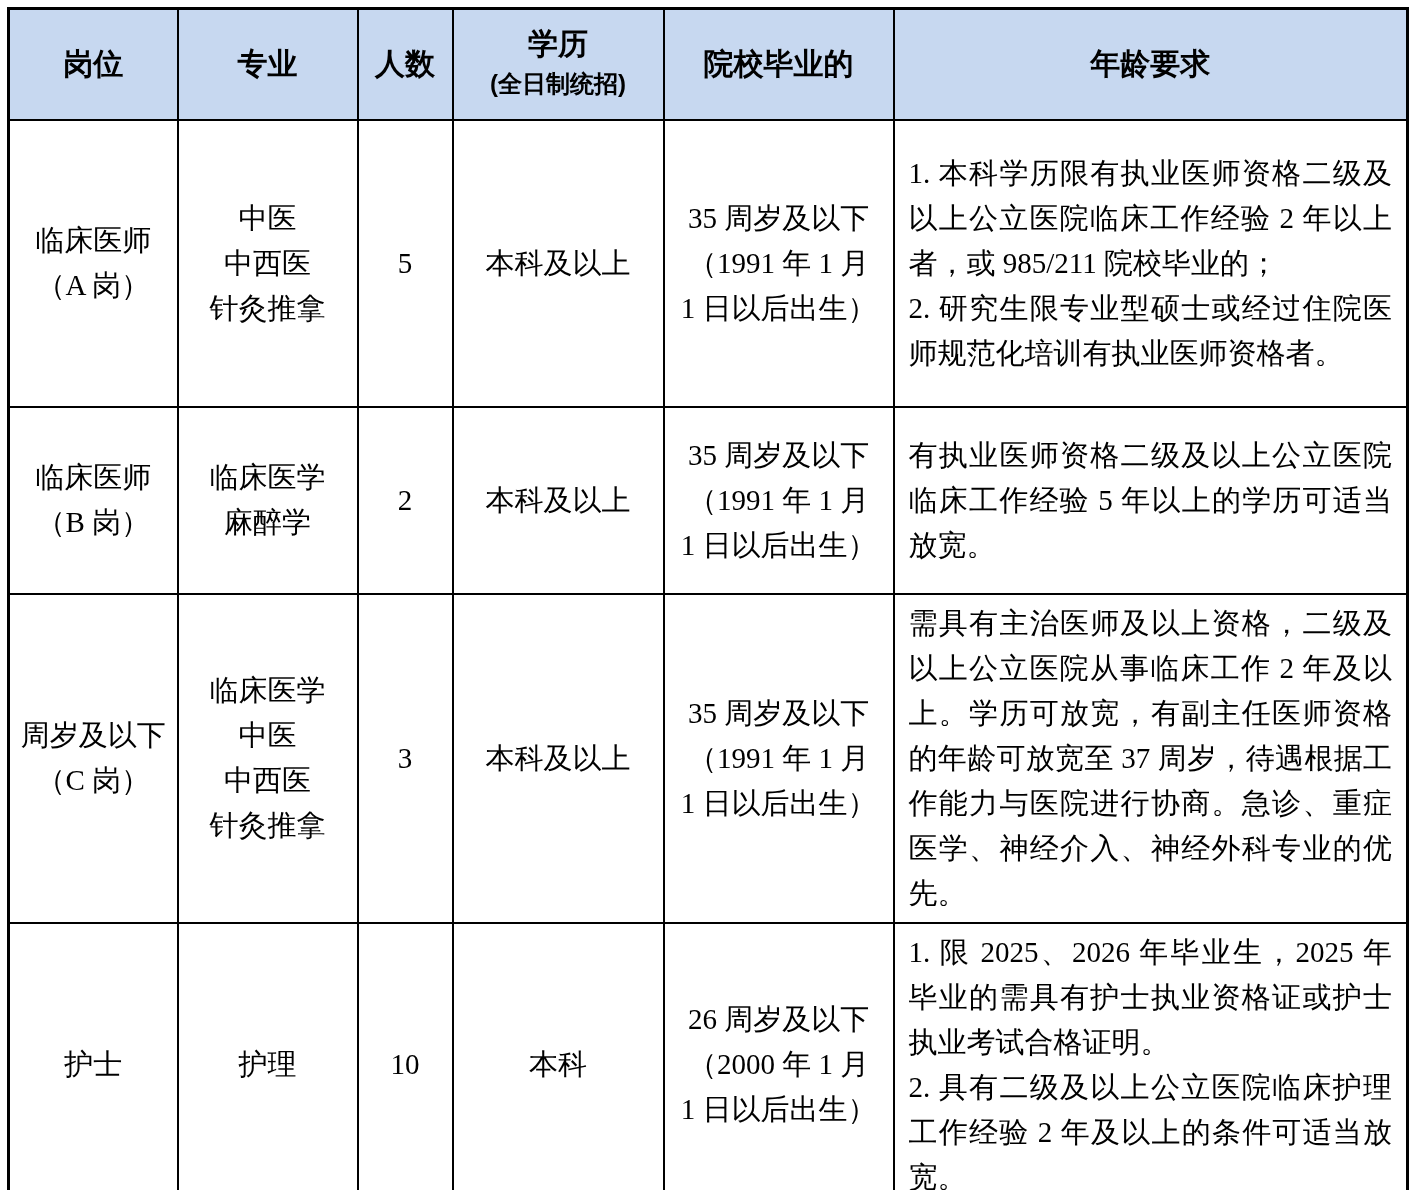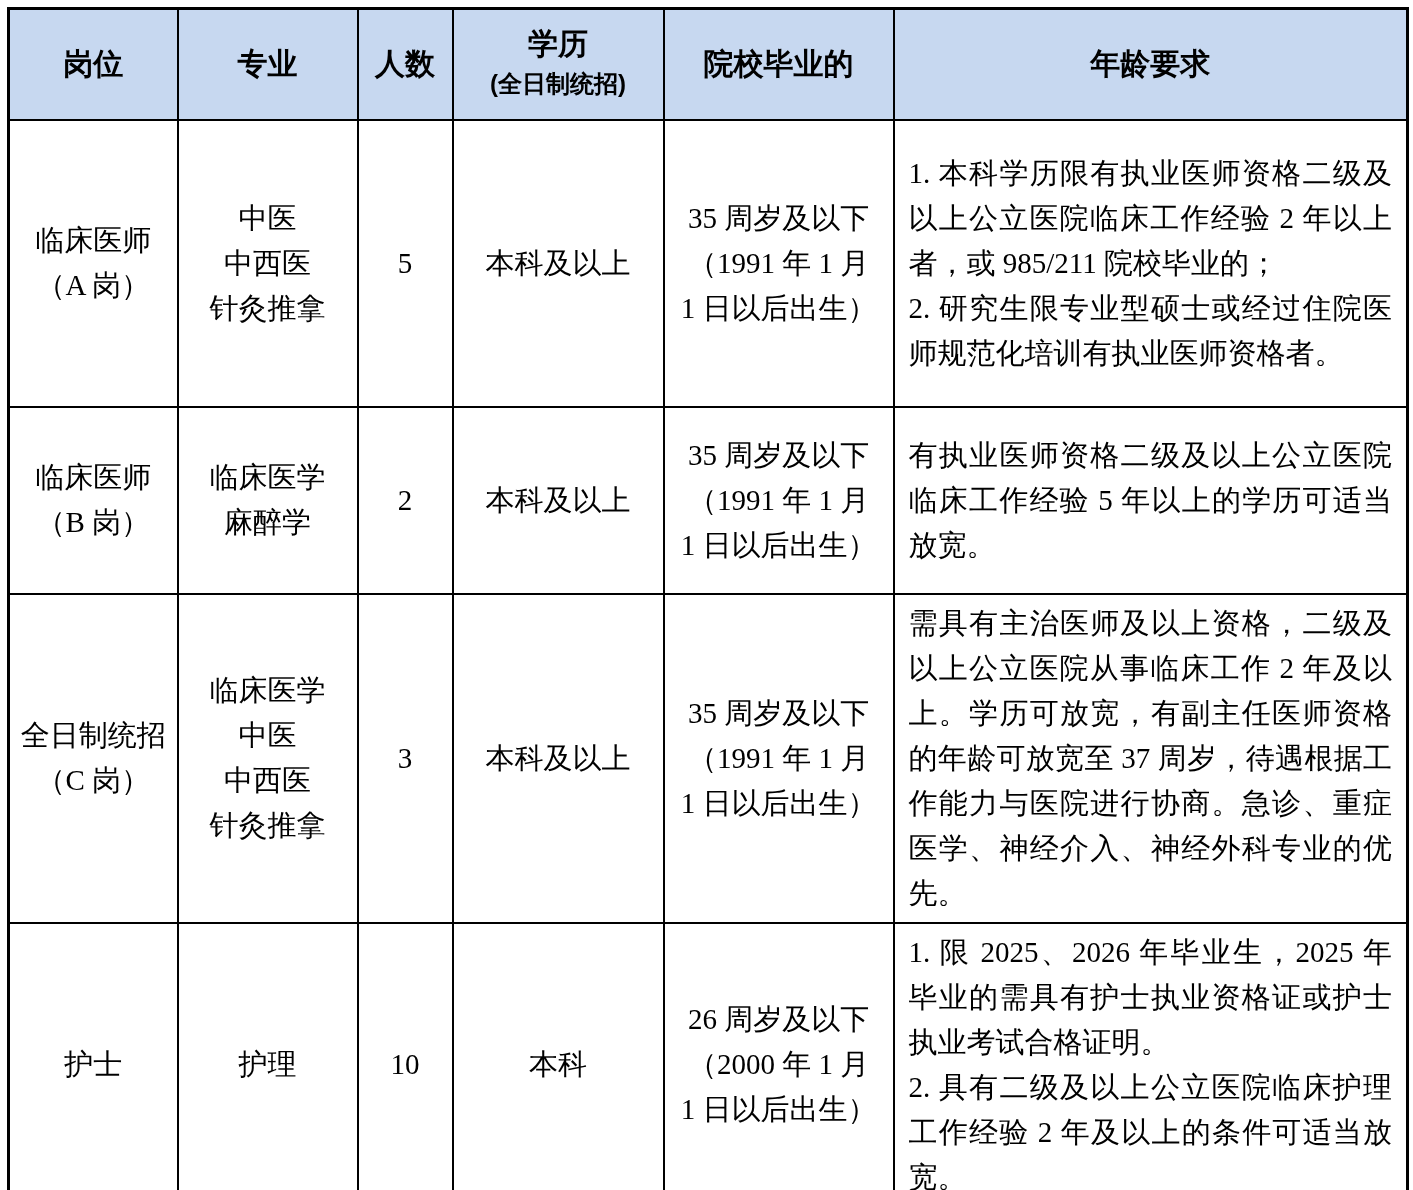--- a/index.html
+++ b/index.html
@@ -123,21 +123,21 @@
         <td class="col-major">临床医学
 麻醉学</td>
         <td class="col-count">2</td>
         <td class="col-education">本科及以上</td>
         <td class="col-age">35 周岁及以下
 （1991 年 1 月
 1 日以后出生）</td>
         <td class="col-requirements">有执业医师资格二级及以上公立医院临床工作经验 5 年以上的学历可适当放宽。</td>
       </tr>
       <tr class="row-2">
-        <td class="col-position">全日制统招
+        <td class="col-position">周岁及以下
 （C 岗）</td>
         <td class="col-major">临床医学
 中医
 中西医
 针灸推拿</td>
         <td class="col-count">3</td>
         <td class="col-education">本科及以上</td>
         <td class="col-age">35 周岁及以下
 （1991 年 1 月
 1 日以后出生）</td>

